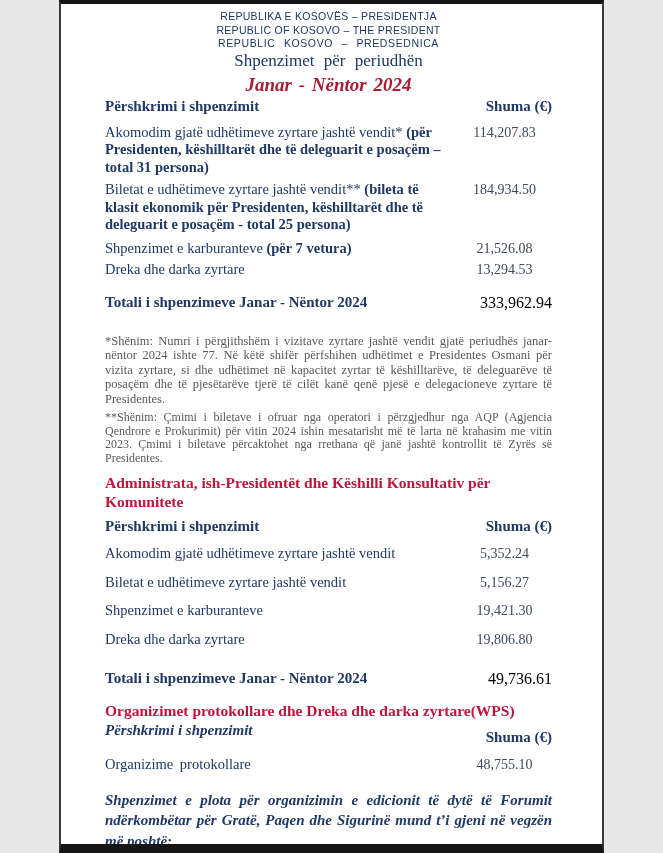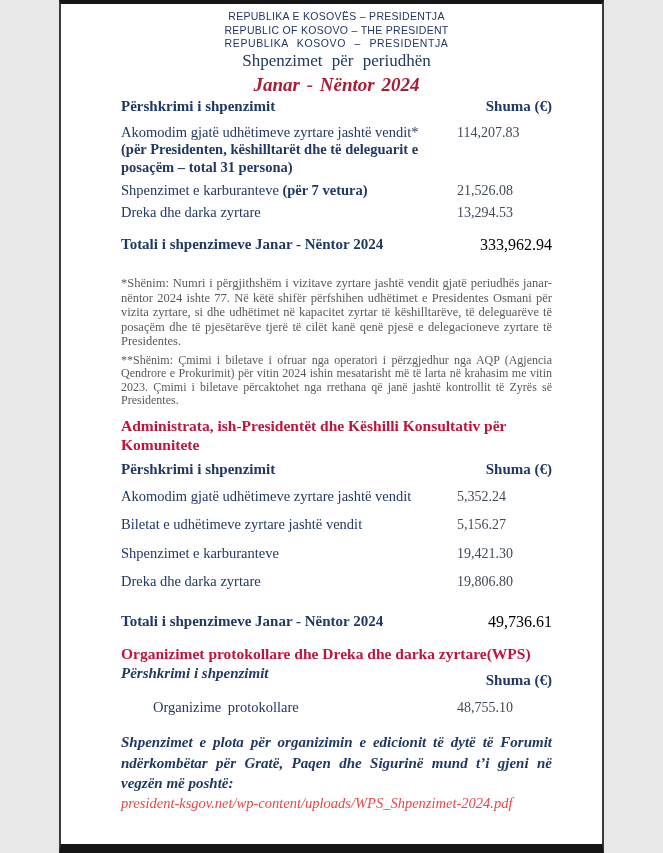--- a/index.html
+++ b/index.html
@@ -6,21 +6,21 @@
   .page {
     position:relative;
     width:545px; height:853px;
     box-sizing:border-box;
     margin:0 auto;
     background:#ffffff;
     border-top:4px solid #161616;
     border-bottom:9px solid #161616;
     border-left:2px solid #3a3a3a;
     border-right:2px solid #3a3a3a;
-    padding:6px 50px 0 60px;
+    padding:6px 50px 0 44px;
     overflow:hidden;
     font-family:"Liberation Serif", serif;
   }
   
   .org-line {
     text-align:center;
     color:#1F3864;
     font-family:"Liberation Sans", sans-serif;
     font-size:10.5px;
     line-height:13.5px;
@@ -66,31 +66,31 @@
   .trow {
     display:flex; align-items:flex-start;
   }
   .trow .desc {
     flex:1; padding-right:14px;
     color:#1F3864; 
     font-size:14.5px; line-height:17.5px;
   }
   .trow .desc .d-bold { font-weight:700; }
   .trow .amt, .col-amt-val {
-    width:95px; text-align:left;
+    width:95px; text-align:center;
     color:#3F4A5A; font-size:14px; line-height:17.5px;
     font-style:normal; white-space:nowrap;
   }
   .sec1 .r1 { margin-top:8px; }
   .sec1 .r2 { margin-top:5px; }
   .sec1 .r3 { margin-top:6px; }
   .sec1 .r4 { margin-top:4px; }
   .sec2 .r1 { margin-top:9px; }
   .sec2 .r2, .sec2 .r3, .sec2 .r4 { margin-top:11px; }
-  .sec3 .r1 { margin-top:9px;margin-left:32px; }
+  .sec3 .r1 { margin-top:9px; }
   .sec3 .r1 .desc { word-spacing:3px; }
   .total-row {
     display:flex; align-items:center;
   }
   .sec1 .total-row { margin-top:14px; }
   .sec2 .total-row { margin-top:21px; }
   .total-row .total-label {
     flex:1; color:#1F3864; font-weight:700;
     font-size:15px; line-height:19px;
   }
@@ -116,34 +116,38 @@
   }
 </style>
 </head>
 <body>
 
 <div class="page">
 
   <div>
     <div class="org-line">REPUBLIKA E KOSOVËS – PRESIDENTJA</div>
     <div class="org-line">REPUBLIC OF KOSOVO – THE PRESIDENT</div>
-    <div class="org-line wide">REPUBLIKA KOSOVO – PRESIDENTJA</div>
+    <div class="org-line wide">REPUBLIC KOSOVO – PREDSEDNICA</div>
   </div>
 
   <div class="doc-title">Shpenzimet për periudhën</div>
   <div class="doc-subtitle">Janar - Nëntor 2024</div>
 
   <section class="sec1">
     <div class="thead">
       <span class="col-desc">Përshkrimi i shpenzimit</span>
       <span class="col-amt col-amt-head" style="width:auto;color:#1F3864;">Shuma (€)</span>
     </div>
     <div class="trow r1">
       <span class="desc"><span class="d-reg">Akomodim gjatë udhëtimeve zyrtare jashtë vendit* </span><span class="d-bold">(për Presidenten, këshilltarët dhe të deleguarit e posaçëm – total 31 persona)</span></span>
       <span class="amt">114,207.83</span>
+    </div>
+    <div class="trow r2">
+      <span class="desc"><span class="d-reg">Biletat e udhëtimeve zyrtare jashtë vendit** </span><span class="d-bold">(bileta të klasit ekonomik për Presidenten, këshilltarët dhe të deleguarit e posaçëm - total 25 persona)</span></span>
+      <span class="amt">184,934.50</span>
     </div>
     <div class="trow r3">
       <span class="desc"><span class="d-reg">Shpenzimet e karburanteve </span><span class="d-bold">(për 7 vetura)</span></span>
       <span class="amt">21,526.08</span>
     </div>
     <div class="trow r4">
       <span class="desc"><span class="d-reg">Dreka dhe darka zyrtare</span><span class="d-bold"></span></span>
       <span class="amt">13,294.53</span>
     </div>
     <div class="total-row">

